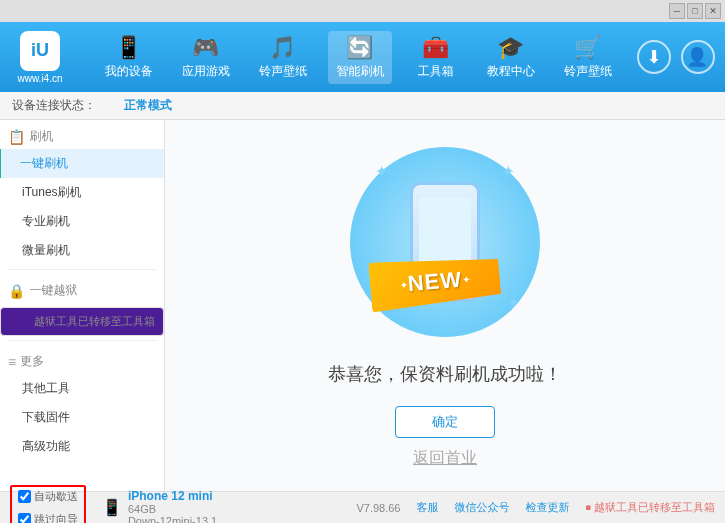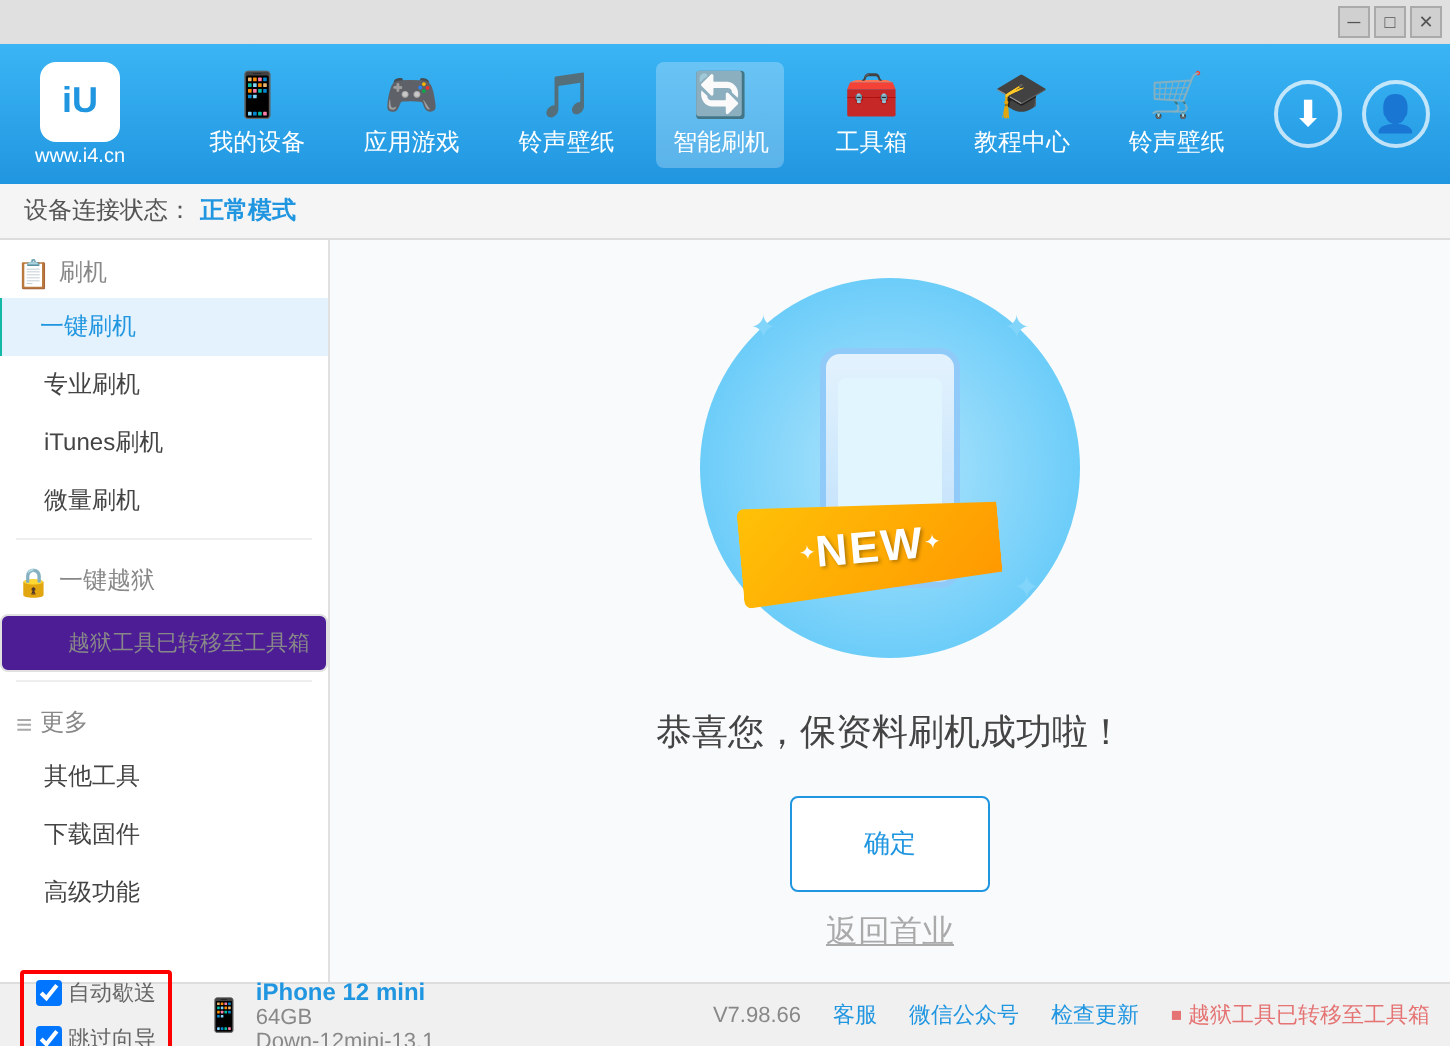--- a/index.html
+++ b/index.html
@@ -62,21 +62,21 @@
       color: #fff; font-size: 18px; cursor: pointer;
     }
 
     
     .status-bar {
       height: 28px;
       background: #f5f5f5;
       border-bottom: 1px solid #ddd;
       display: flex; align-items: center;
       padding: 0 12px;
-      font-size: 12px; color: #666;
+      font-size: 12px; color: #666; gap: 24px;
     }
     .status-label { color: #555; }
     .status-value { color: #2196e0; font-weight: bold; margin-left: 4px; }
 
     
     .main { display: flex; height: calc(523px - 22px - 70px - 28px - 32px); }
 
     
     .sidebar {
       width: 165px;
@@ -180,21 +180,21 @@
       letter-spacing: 1px;
     }
     .ribbon-stars { color: #fff; font-size: 10px; }
 
     .success-text {
       font-size: 18px; color: #444;
       margin-bottom: 20px;
     }
 
     .confirm-btn {
-      width: 100px; height: 48px;
+      width: 100px; height: 32px;
       background: #fff;
       border: 1px solid #2196e0;
       color: #2196e0;
       border-radius: 4px;
       cursor: pointer; font-size: 13px;
       display: flex; align-items: center; justify-content: center;
       margin-bottom: 10px;
     }
 
     .back-link {
@@ -289,24 +289,24 @@
   <div class="sidebar">
 
     <div class="sidebar-section-header">
       <span class="sidebar-section-icon">📋</span>
       <span>刷机</span>
     </div>
     <div class="sidebar-item active">
       <span>一键刷机</span>
     </div>
     <div class="sidebar-item">
+      <span>iTunes刷机</span>
+    </div>
+    <div class="sidebar-item">
       <span>专业刷机</span>
-    </div>
-    <div class="sidebar-item">
-      <span>iTunes刷机</span>
     </div>
     <div class="sidebar-item">
       <span>微量刷机</span>
     </div>
 
     <hr class="sidebar-divider">
 
     <div class="sidebar-section-header">
       <span class="sidebar-section-icon">🔒</span>
       <span>一键越狱</span>

